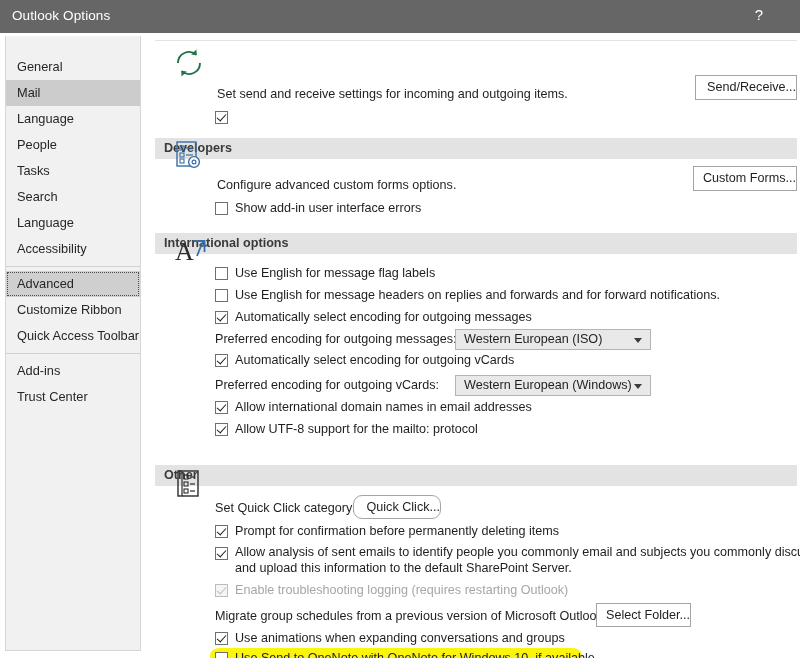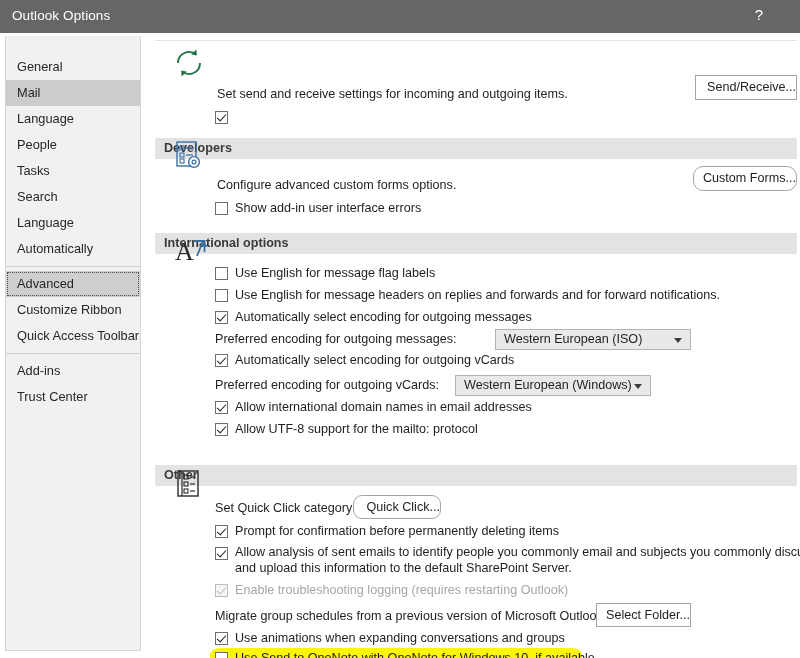--- a/index.html
+++ b/index.html
@@ -210,21 +210,21 @@
       <div class="nav-item">
         <span>Tasks</span>
       </div>
       <div class="nav-item">
         <span>Search</span>
       </div>
       <div class="nav-item">
         <span>Language</span>
       </div>
       <div class="nav-item">
-        <span>Automatically</span>
+        <span>Accessibility</span>
       </div>
       <div class="nav-sep"></div>
       <div class="nav-item selected">
         <span>Advanced</span>
       </div>
       <div class="nav-item">
         <span>Customize Ribbon</span>
       </div>
       <div class="nav-item">
         <span>Quick Access Toolbar</span>
@@ -260,21 +260,21 @@
         <rect x="3" y="3" width="19" height="24" fill="none" stroke="#3a6ea5" stroke-width="1.4"></rect>
         <rect x="6" y="7" width="4" height="4" fill="none" stroke="#3a6ea5" stroke-width="1.1"></rect>
         <rect x="6" y="14" width="4" height="4" fill="none" stroke="#3a6ea5" stroke-width="1.1"></rect>
         <rect x="6" y="20" width="4" height="4" fill="none" stroke="#3a6ea5" stroke-width="1.1"></rect>
         <line x1="12" y1="9" x2="19" y2="9" stroke="#3a6ea5" stroke-width="1.2"></line>
         <line x1="12" y1="16" x2="19" y2="16" stroke="#3a6ea5" stroke-width="1.2"></line>
         <circle cx="20" cy="23" r="5.4" fill="#ffffff" stroke="#3a6ea5" stroke-width="1.4"></circle>
         <circle cx="20" cy="23" r="1.9" fill="none" stroke="#3a6ea5" stroke-width="1.2"></circle>
       </svg>
       <div class="row-text" style="left:65px; top:145px;">Configure advanced custom forms options.</div>
-      <div class="btn" style="left:541px; top:133px; width:104px; height:25px; line-height:23px;border-radius:10px;">
+      <div class="btn" style="left:541px; top:133px; width:104px; height:25px; line-height:23px;">
         <span>Custom Forms...</span>
       </div>
       <div class="cb" style="left:63px; top:169px;"></div>
       <div class="row-text" style="left:83px; top:168px;">Show add-in user interface errors</div>
 
       <div class="section-header" style="top:200px;">International options</div>
 
       <svg class="icon" style="left:22px; top:198px;" width="34" height="34" viewBox="0 0 34 34">
         <text x="1" y="29" font-family="Liberation Serif, serif" font-size="26" fill="#2b2b2b">A</text>
         <path d="M20 10 L29 10 L23 25" fill="none" stroke="#3a6ea5" stroke-width="1.8"></path>
@@ -285,21 +285,21 @@
       <div class="cb" style="left:63px; top:234px;"></div>
       <div class="row-text" style="left:83px; top:233px;">Use English for message flag labels</div>
 
       <div class="cb" style="left:63px; top:256px;"></div>
       <div class="row-text" style="left:83px; top:255px;">Use English for message headers on replies and forwards and for forward notifications.</div>
 
       <div class="cb checked" style="left:63px; top:278px;"></div>
       <div class="row-text" style="left:83px; top:277px;">Automatically select encoding for outgoing messages</div>
 
       <div class="row-text" style="left:63px; top:299px;">Preferred encoding for outgoing messages:</div>
-      <div class="dd" style="left:303px; top:296px; width:196px;margin-left:40px;">
+      <div class="dd" style="left:303px; top:296px; width:196px;">
         <span>Western European (ISO)</span>
         <span class="arrow"></span>
       </div>
 
       <div class="cb checked" style="left:63px; top:321px;"></div>
       <div class="row-text" style="left:83px; top:320px;">Automatically select encoding for outgoing vCards</div>
 
       <div class="row-text" style="left:63px; top:345px;">Preferred encoding for outgoing vCards:</div>
       <div class="dd" style="left:303px; top:342px; width:196px;">
         <span>Western European (Windows)</span>

